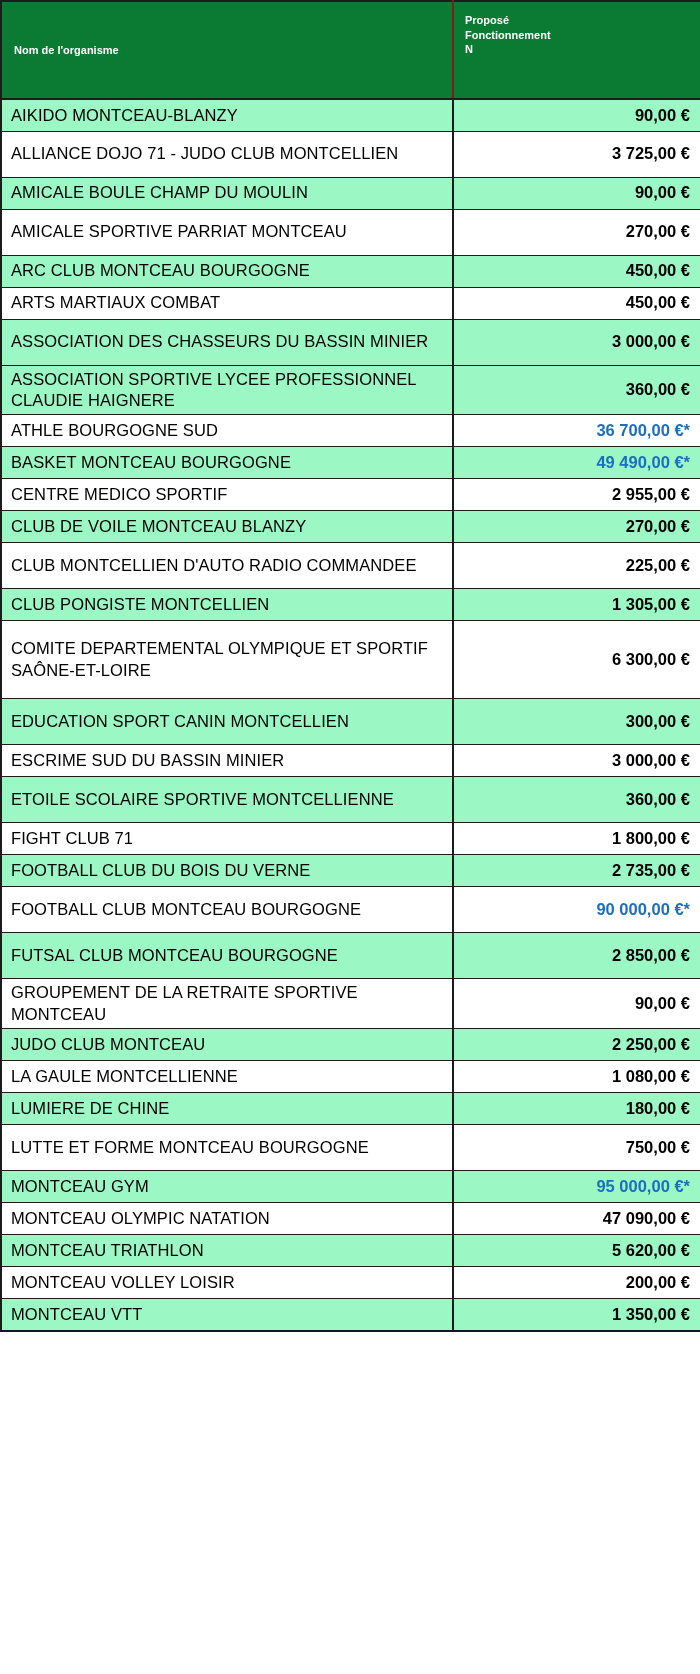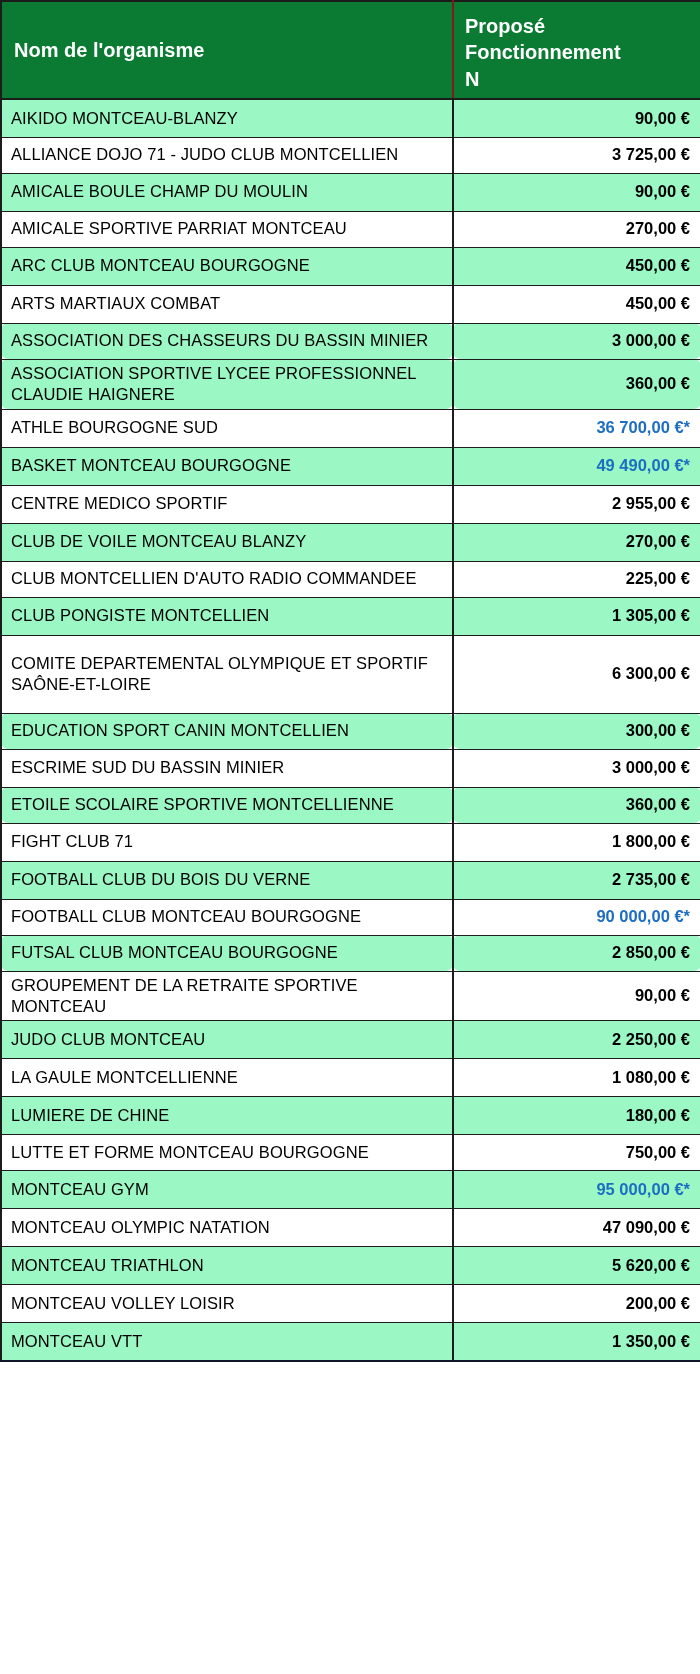--- a/index.html
+++ b/index.html
@@ -25,21 +25,21 @@
     border-spacing: 0;
   }
   table.subsidy-table col.col-name { width: 452px; }
   table.subsidy-table col.col-value { width: 248px; }
 
   
   thead th {
     background: #0b7a33;
     color: #ffffff;
     font-weight: bold;
-    font-size: 20px;
+    font-size: 11px;
     line-height: 1.32;
     text-align: left;
     vertical-align: middle;
     border: 2px solid #1c1c1c;
     padding: 6px 12px;
     box-sizing: border-box;
   }
   thead th.head-name {
     height: 98px;
     vertical-align: middle;
@@ -71,22 +71,22 @@
   tbody td.c-value {
     padding: 3px 10px 3px 6px;
     text-align: right;
     font-weight: bold;
     white-space: nowrap;
     border-right: 2px solid #1c1c1c;
     margin-top: 18px;
   }
   tbody tr.shade td { background: #9bf7c4; }
   tbody tr.plain td { background: #ffffff; }
-  tbody tr.tall td  { height: 36px; border-radius: 7px; }
-  tbody tr.short td { height: 38px; }
+  tbody tr.tall td  { height: 46px; }
+  tbody tr.short td { height: 32px; }
   tbody tr.xtall td { height: 78px; }
   tbody td.c-value.starred { color: #1b6ec2; }
 
   tbody tr:last-child td {
     border-bottom: 2px solid #0f172a;
   }
   tbody tr:first-child td {
     border-top: 2px solid #1c1c1c;
   }
 </style>

